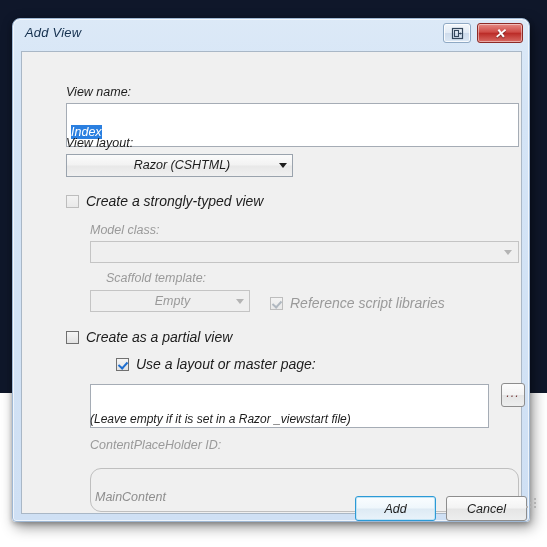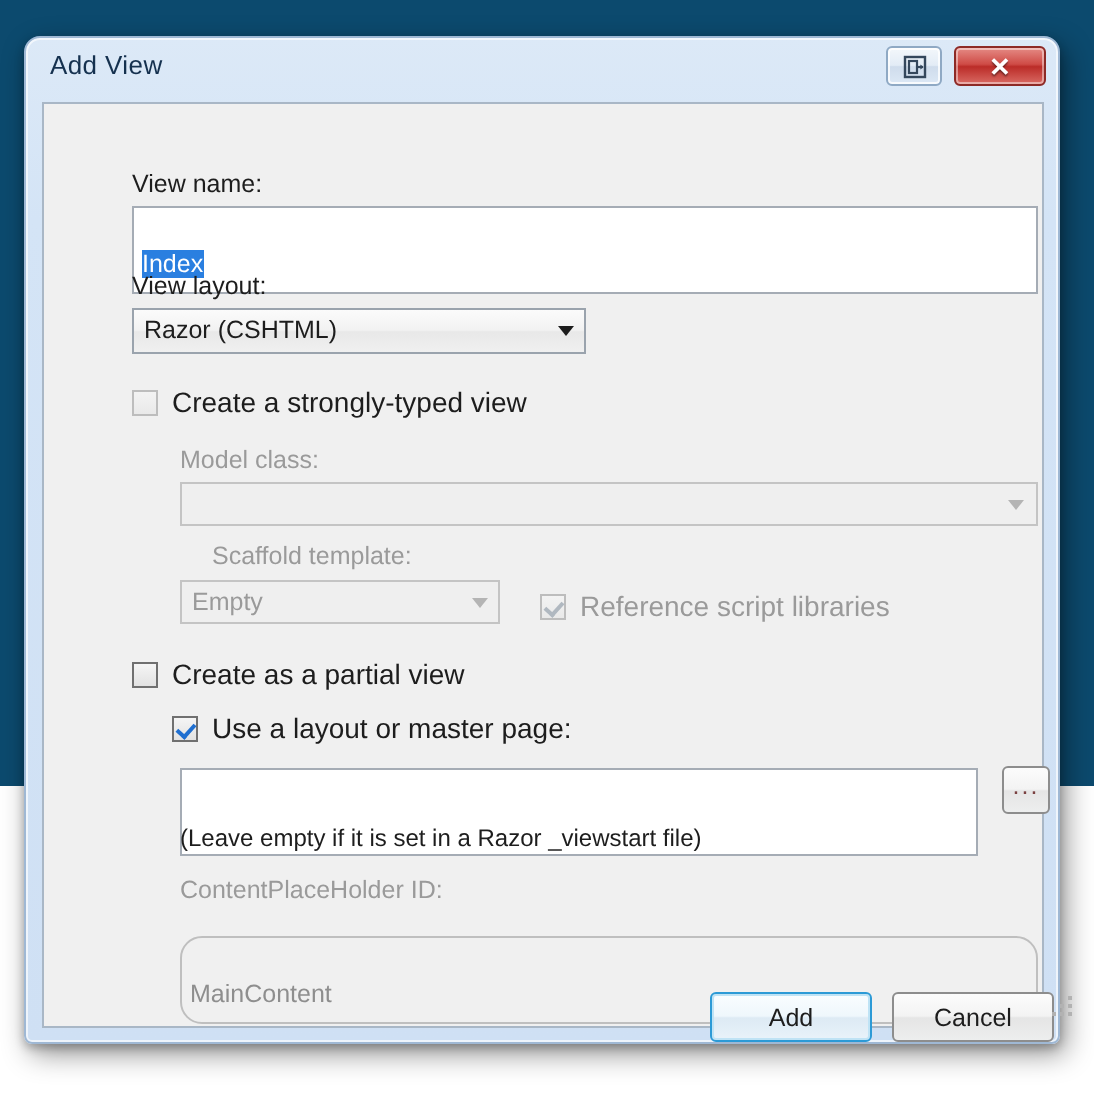--- a/index.html
+++ b/index.html
@@ -12,21 +12,22 @@
     overflow: hidden;
     background: #ffffff;
     font-family: "Liberation Sans", sans-serif;
     -webkit-font-smoothing: antialiased;
   }
 
   #screen {
     position: relative;
     width: 547px;
     height: 393px;
-    background: #0c4a6e;
+    background: #0f172a;
+    font-style: italic;
   }
 
   
   .window {
     position: absolute;
     left: 12px;
     top: 18px;
     width: 518px;
     height: 504px;
     border-radius: 8px 8px 4px 4px;
@@ -146,20 +147,21 @@
     position: absolute;
     box-sizing: border-box;
     background: linear-gradient(to bottom, #fbfbfb 0%, #f2f2f2 48%, #e8e8e8 52%, #f0f0f0 100%);
     border: 1px solid #9aa3ad;
     font-size: 12.5px;
     color: #1d1d1d;
     line-height: 20px;
     padding-left: 5px;
     white-space: nowrap;
     overflow: hidden;
+    text-align: center;
   }
   .combo.disabled {
     background: #efefef;
     border-color: #c4c4c4;
     color: #9a9a9a;
   }
   .combo .arrow-box {
     position: absolute;
     right: 0; top: 0; bottom: 0;
     width: 18px;
@@ -366,21 +368,21 @@
         <div class="cb-row" style="left:228px; top:243px;">
           <span class="cb checked disabled"></span>
           <span class="cb-label dim">Reference script libraries</span>
         </div>
 
         <div class="cb-row" style="left:24px; top:277px;">
           <span class="cb"></span>
           <span class="cb-label">Create as a partial view</span>
         </div>
 
-        <div class="cb-row" style="left:10px; top:304px;padding-left:34px;">
+        <div class="cb-row" style="left:40px; top:304px;padding-left:34px;">
           <span class="cb checked"></span>
           <span class="cb-label">Use a layout or master page:</span>
         </div>
 
         <div class="tbox" style="left:48px; top:332px; width:399px; height:22px;" title="">
           <span></span>
         </div>
         <div class="btn btn-browse" style="left:459px; top:331px; width:24px; height:24px;">
           <span>...</span>
         </div>

